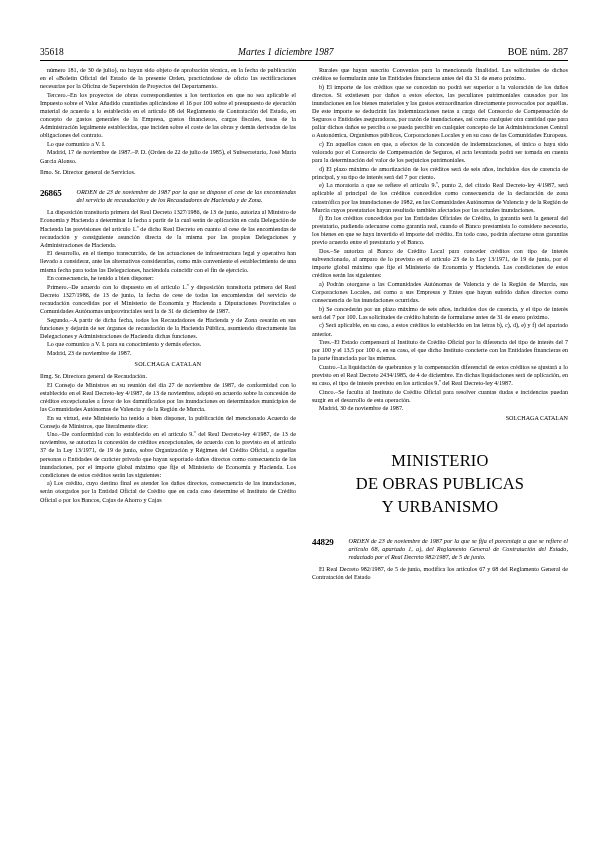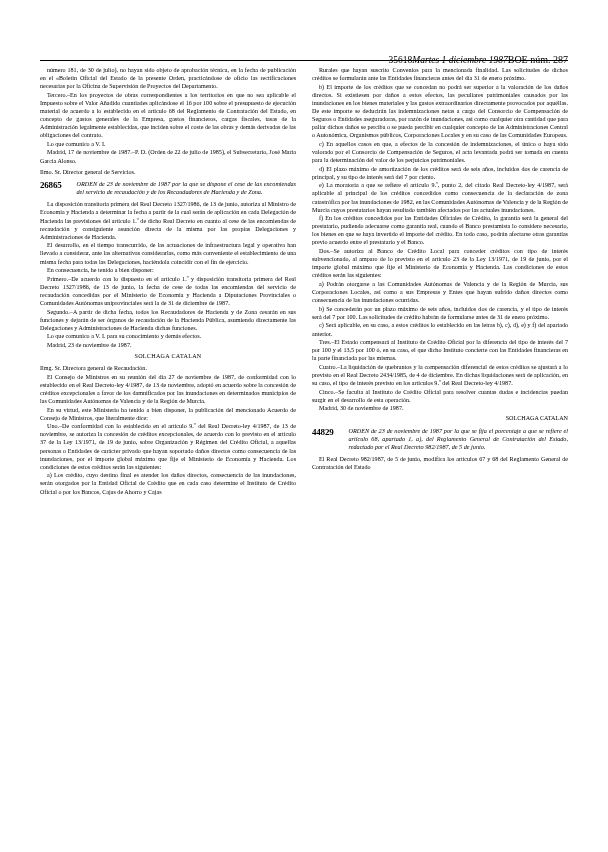--- a/index.html
+++ b/index.html
@@ -21,25 +21,24 @@
     height: 852px;
     padding: 0;
     box-sizing: border-box;
   }
   .header {
     position: absolute;
     top: 46px;
     left: 40px;
     right: 40px;
     display: flex;
-    justify-content: flex-end;
+    justify-content: space-between;
     align-items: baseline;
     font-size: 9.5px;
     font-family: "Liberation Serif", serif;
-    margin-top: 8px;
   }
   .header .page-no { font-size: 9.5px; }
   .header .center { font-size: 9.5px; font-weight: normal; font-style: italic; }
   .header .right { font-size: 10px; }
   .rule {
     position: absolute;
     left: 40px;
     right: 40px;
     top: 60px;
     border-top: 0.8px solid #000;
@@ -70,21 +69,21 @@
     text-indent: 0;
     letter-spacing: 0.3px;
   }
   .sig-right {
     text-align: right;
     margin: 2px 0 3px 0;
     text-indent: 0;
   }
   .entry {
     display: flex;
-    margin-top: 4px;
+    margin-top: 12px;
     margin-bottom: 4px;
     gap: 15px;
   }
   .entry .num {
     font-weight: bold;
     font-size: 9px;
     white-space: nowrap;
     padding-top: 0px;
     letter-spacing: -0.2px;
   }
@@ -161,20 +160,25 @@
       <p>a) Podrán otorgarse a las Comunidades Autónomas de Valencia y de la Región de Murcia, sus Corporaciones Locales, así como a sus Empresas y Entes que hayan sufrido daños directos como consecuencia de las inundaciones ocurridas.</p>
       <p>b) Se concederán por un plazo máximo de seis años, incluidos dos de carencia, y el tipo de interés será del 7 por 100. Las solicitudes de crédito habrán de formularse antes de 31 de enero próximo.</p>
       <p>c) Será aplicable, en su caso, a estos créditos lo establecido en las letras b), c), d), e) y f) del apartado anterior.</p>
       <p>Tres.–El Estado compensará al Instituto de Crédito Oficial por la diferencia del tipo de interés del 7 por 100 y el 13,5 por 100 ó, en su caso, el que dicho Instituto concierte con las Entidades financieras en la parte financiada por las mismas.</p>
       <p>Cuatro.–La liquidación de quebrantos y la compensación diferencial de estos créditos se ajustará a lo previsto en el Real Decreto 2434/1985, de 4 de diciembre. En dichas liquidaciones será de aplicación, en su caso, el tipo de interés previsto en los artículos 9.º del Real Decreto-ley 4/1987.</p>
       <p>Cinco.–Se faculta al Instituto de Crédito Oficial para resolver cuantas dudas e incidencias puedan surgir en el desarrollo de esta operación.</p>
       <p>Madrid, 30 de noviembre de 1987.</p>
 
       <p class="sig-right">SOLCHAGA CATALAN</p>
 
+      <div class="ministry">
+        <div>MINISTERIO</div>
+        <div>DE OBRAS PUBLICAS</div>
+        <div>Y URBANISMO</div>
+      </div>
 
       <div class="entry">
         <div class="num">44829</div>
         <div class="desc">ORDEN de 23 de noviembre de 1987 por la que se fija el porcentaje a que se refiere el artículo 68, apartado 1, a), del Reglamento General de Contratación del Estado, redactado por el Real Decreto 982/1987, de 5 de junio.</div>
       </div>
 
       <p>El Real Decreto 982/1987, de 5 de junio, modifica los artículos 67 y 68 del Reglamento General de Contratación del Estado</p>
     </div>
 
   </div>

